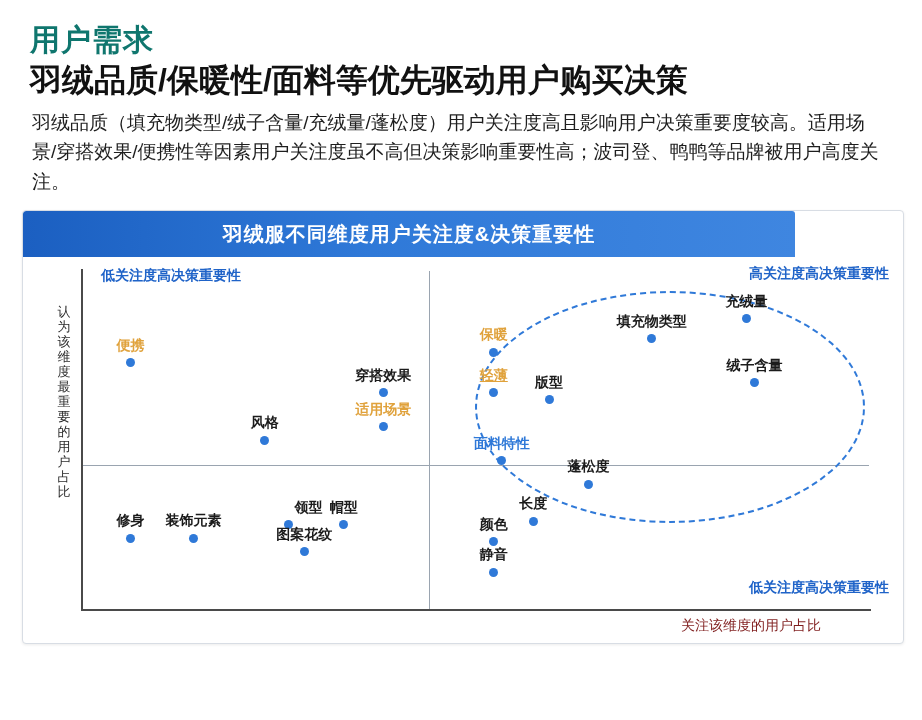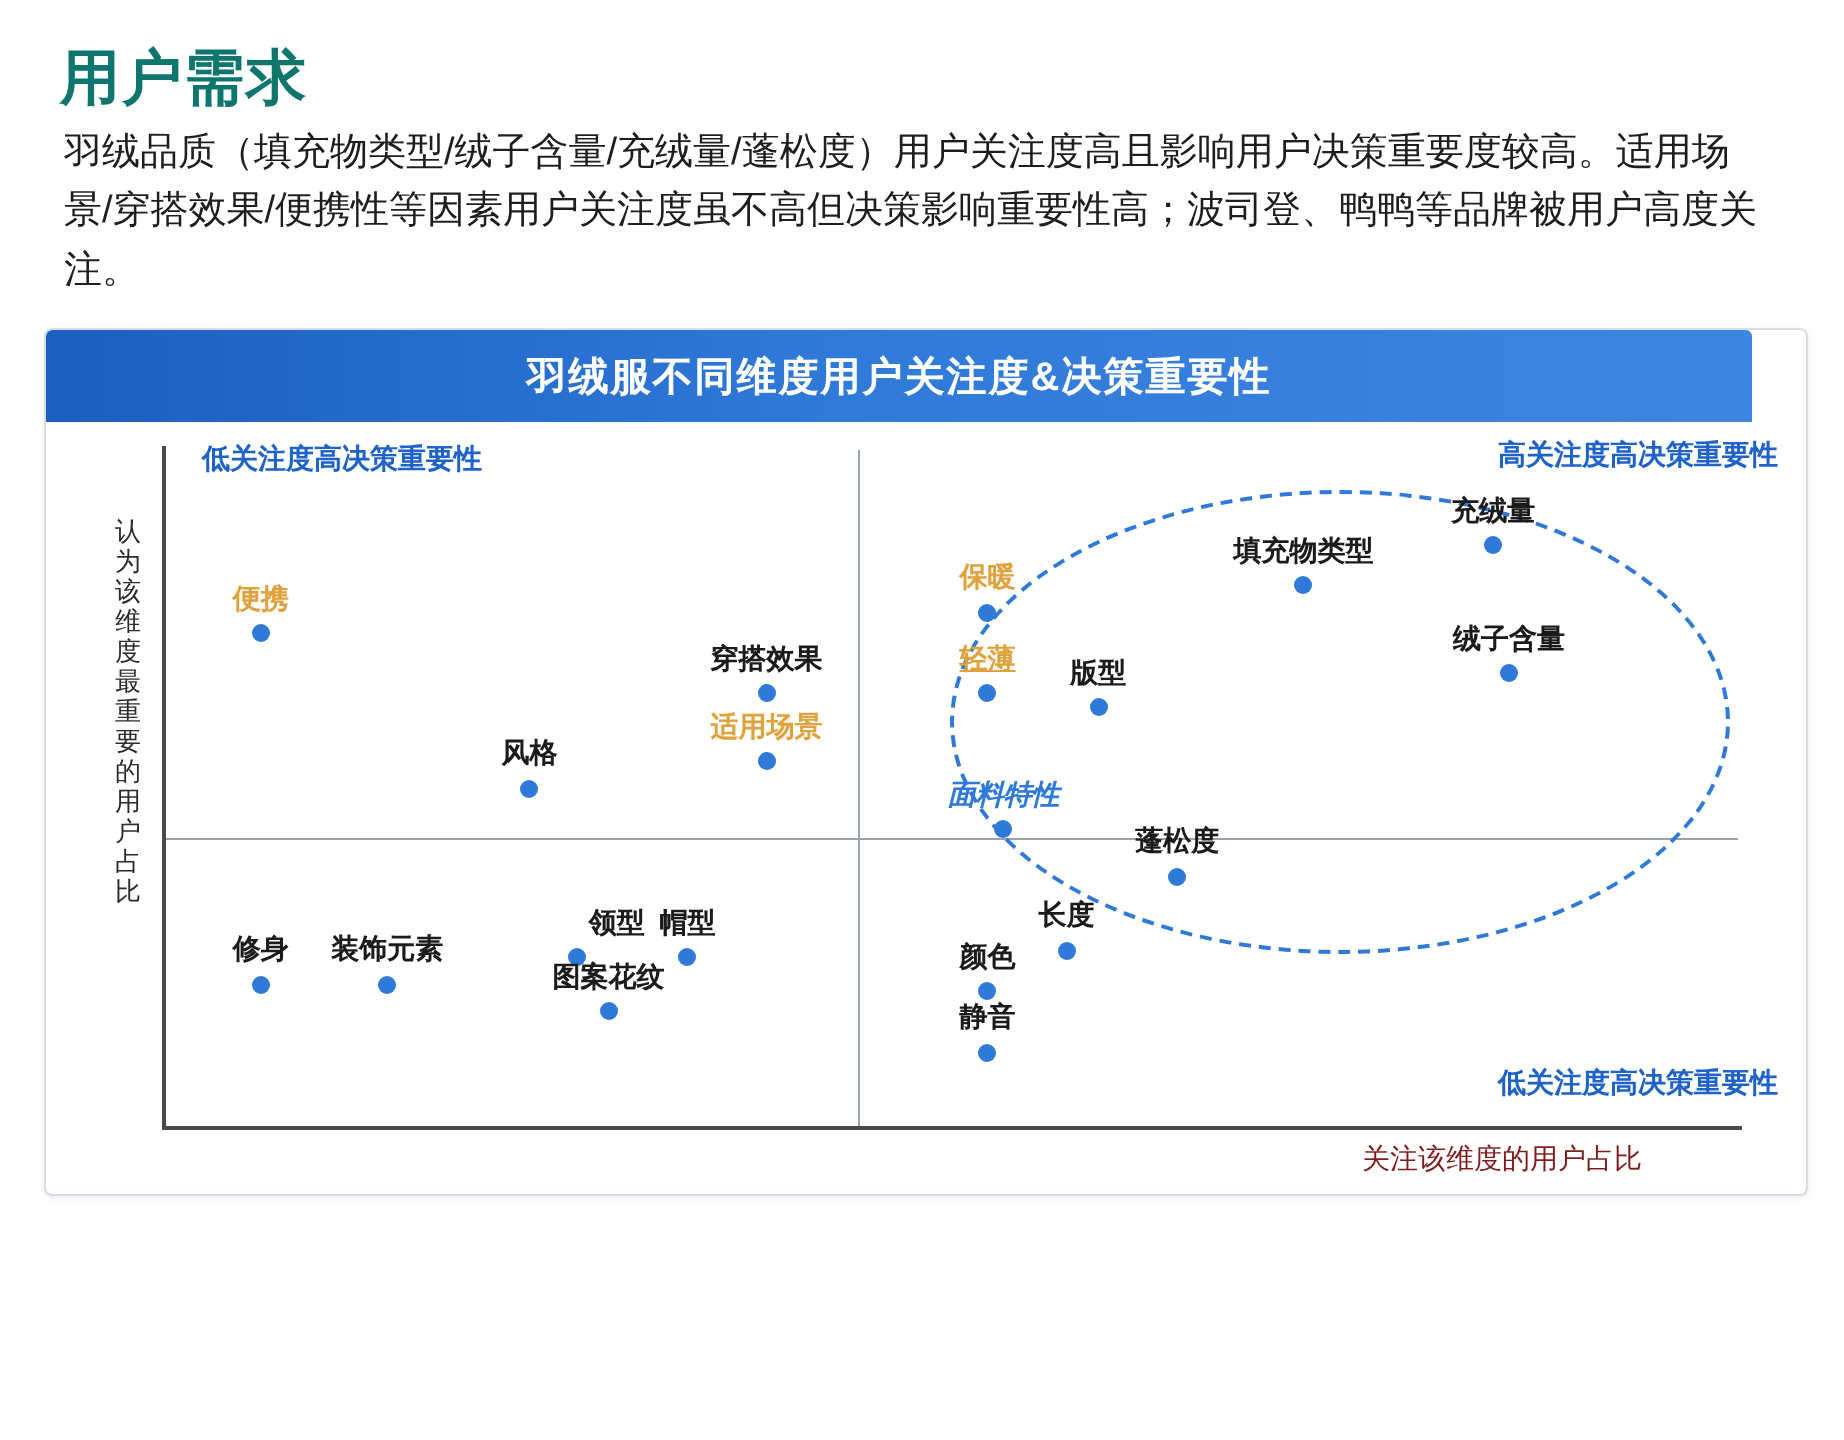--- a/index.html
+++ b/index.html
@@ -53,21 +53,21 @@
     background: #ffffff;
     border: 1px solid #d8dde4;
     border-radius: 4px;
     box-shadow: 0 1px 3px rgba(0,0,0,0.08);
     overflow: hidden;
   }
   .chart-title-bar {
     position: absolute;
     left: 0;
     top: 0;
-    width: 853px;
+    width: 772px;
     height: 46px;
     background: linear-gradient(90deg, #1b5fc1 0%, #2f79d8 45%, #3f86e0 100%);
     display: flex;
     align-items: center;
     justify-content: center;
     border-radius: 3px 3px 0 0;
   }
   .chart-title-bar span {
     color: #ffffff;
     font-size: 20px;
@@ -162,28 +162,29 @@
   }
   .pt-label {
     position: absolute;
     font-size: 14px;
     font-weight: bold;
     white-space: nowrap;
     transform: translate(-50%, -100%);
     color: #1b1b1b;
   }
   .pt-label.hl { color: #e0a23c; }
-  .pt-label.blue { color: #2f79d8; font-style: italic; }
+  .pt-label.blue { color: #2f79d8; }
 </style>
 </head>
 <body>
 
 <div class="page">
 
   <div class="kicker">用户需求</div>
+  <div class="headline">羽绒品质/保暖性/面料等优先驱动用户购买决策</div>
   <div class="subtext">羽绒品质（填充物类型/绒子含量/充绒量/蓬松度）用户关注度高且影响用户决策重要度较高。适用场景/穿搭效果/便携性等因素用户关注度虽不高但决策影响重要性高；波司登、鸭鸭等品牌被用户高度关注。</div>
 
   <div class="chart-card">
     <div class="chart-title-bar">
       <span>羽绒服不同维度用户关注度&amp;决策重要性</span>
     </div>
 
     <div class="plot-wrap">
       <div class="axis-y"></div>
       <div class="axis-x"></div>

